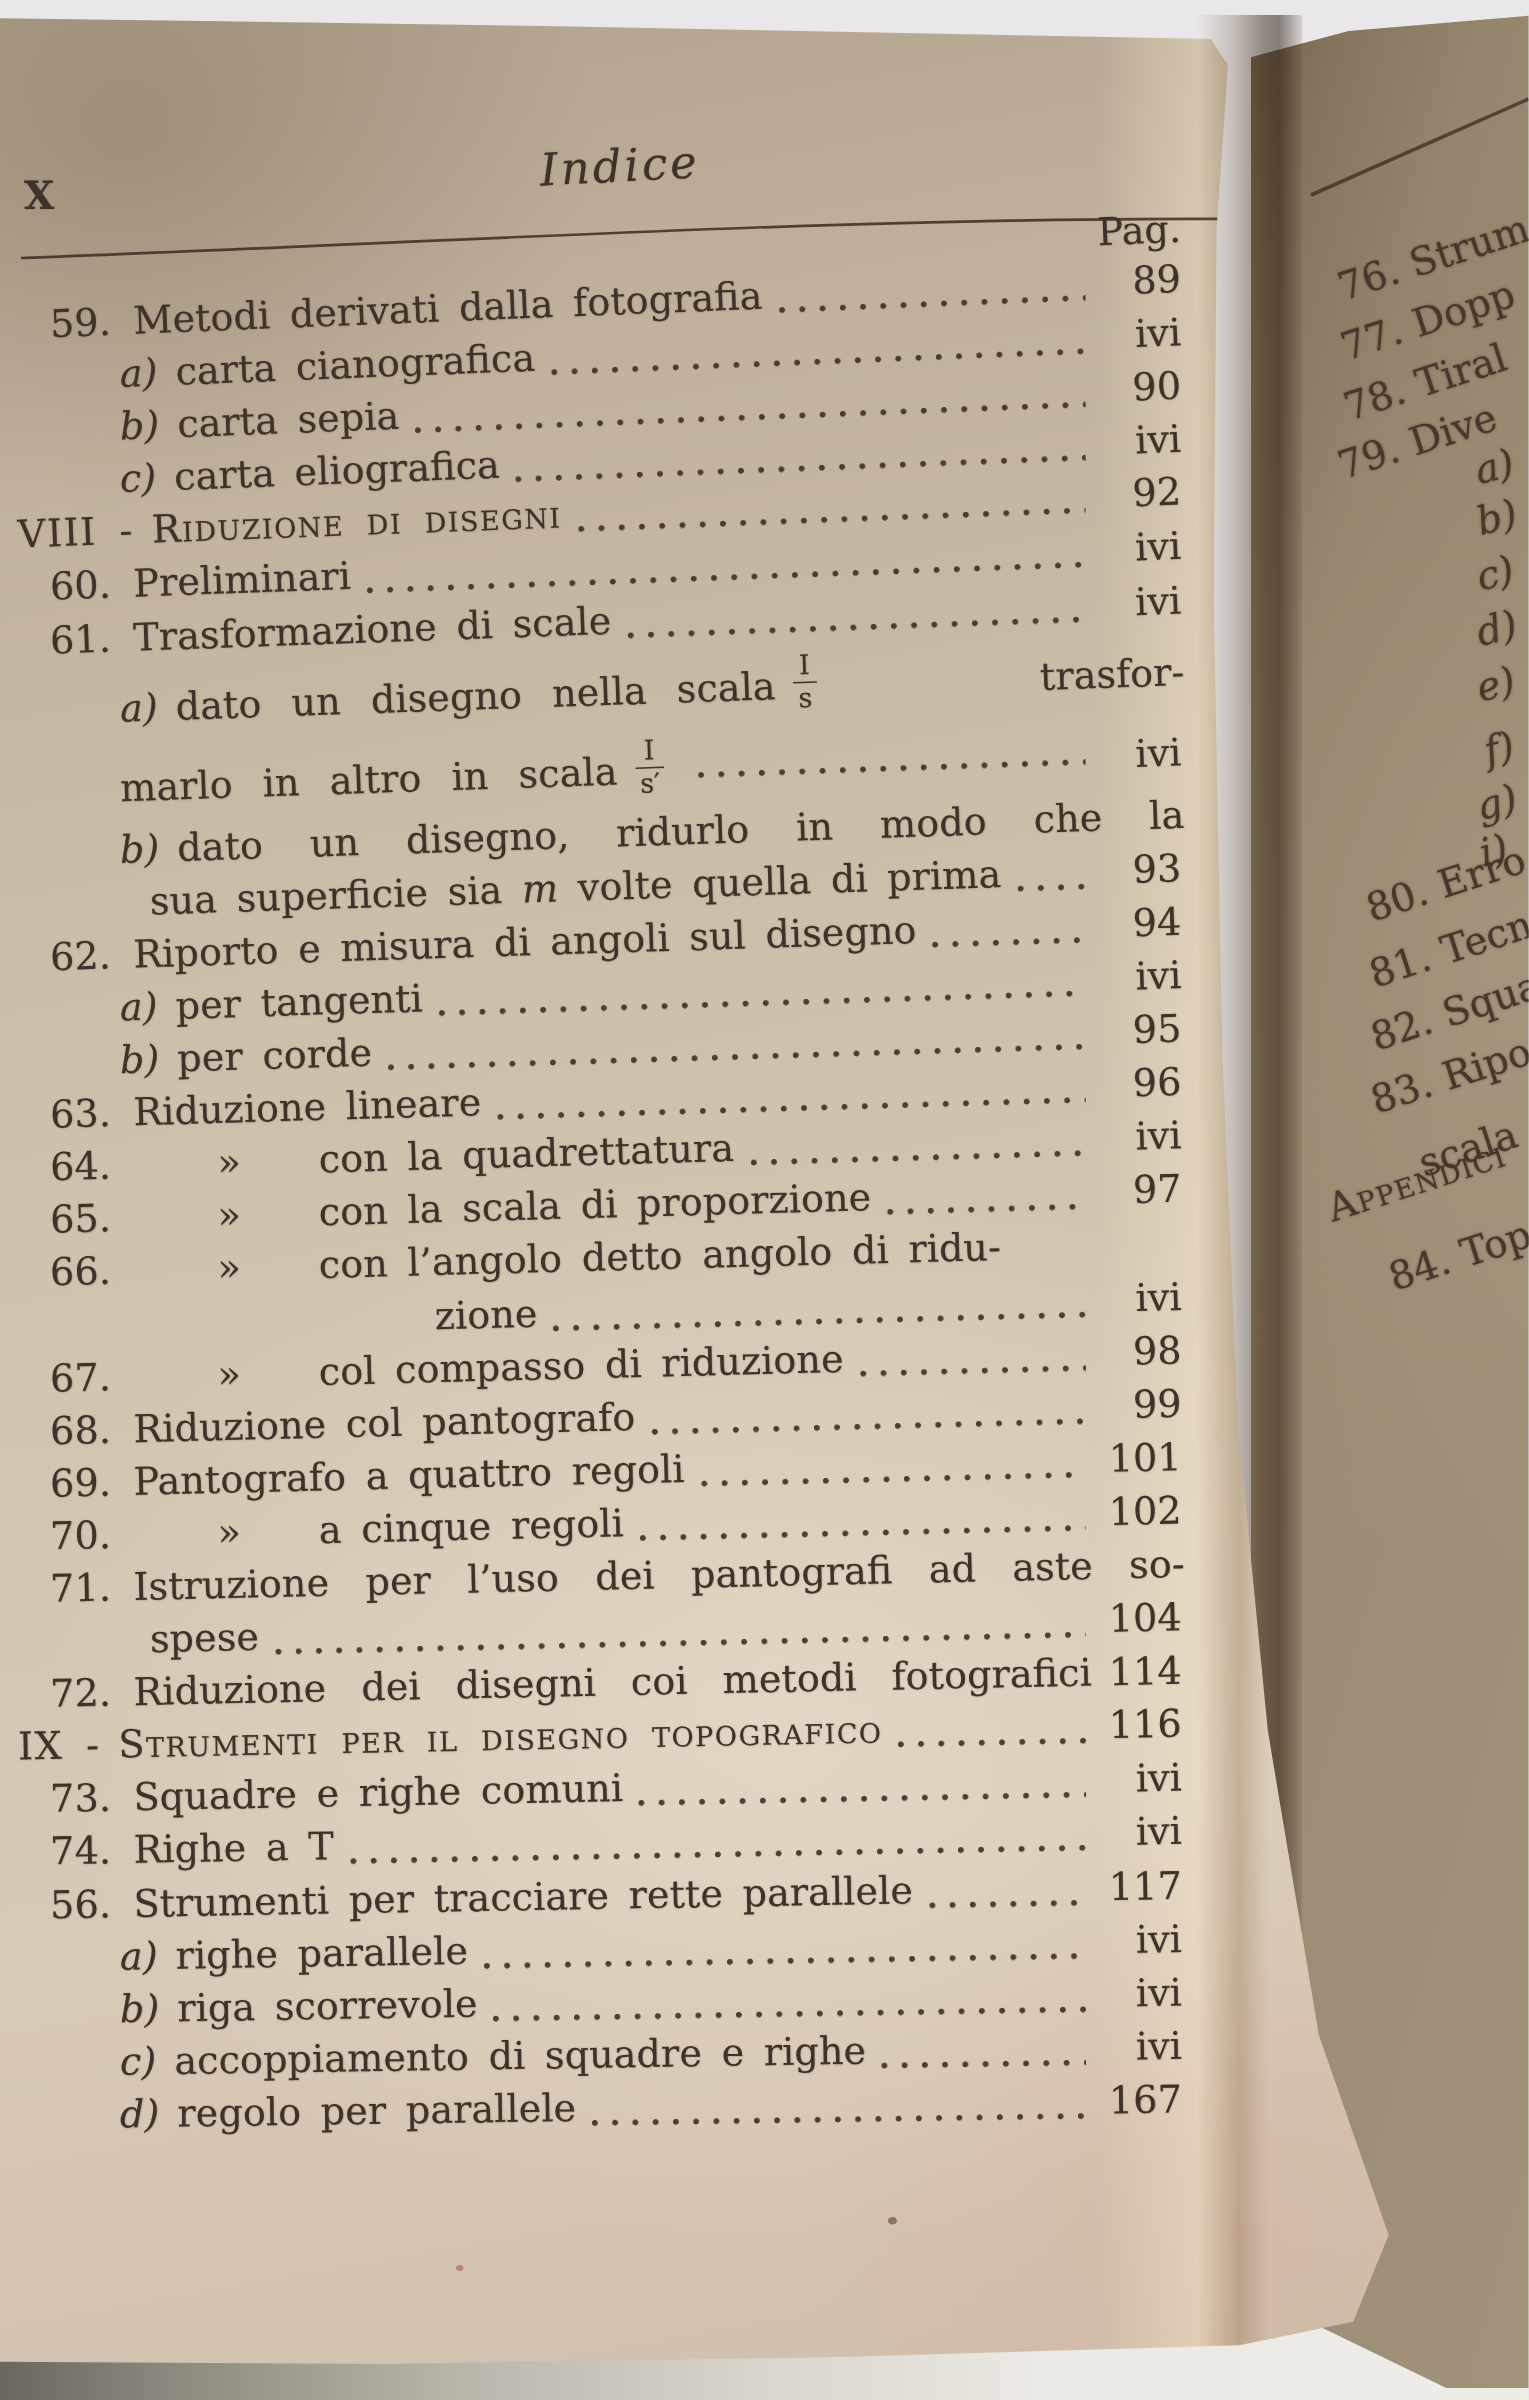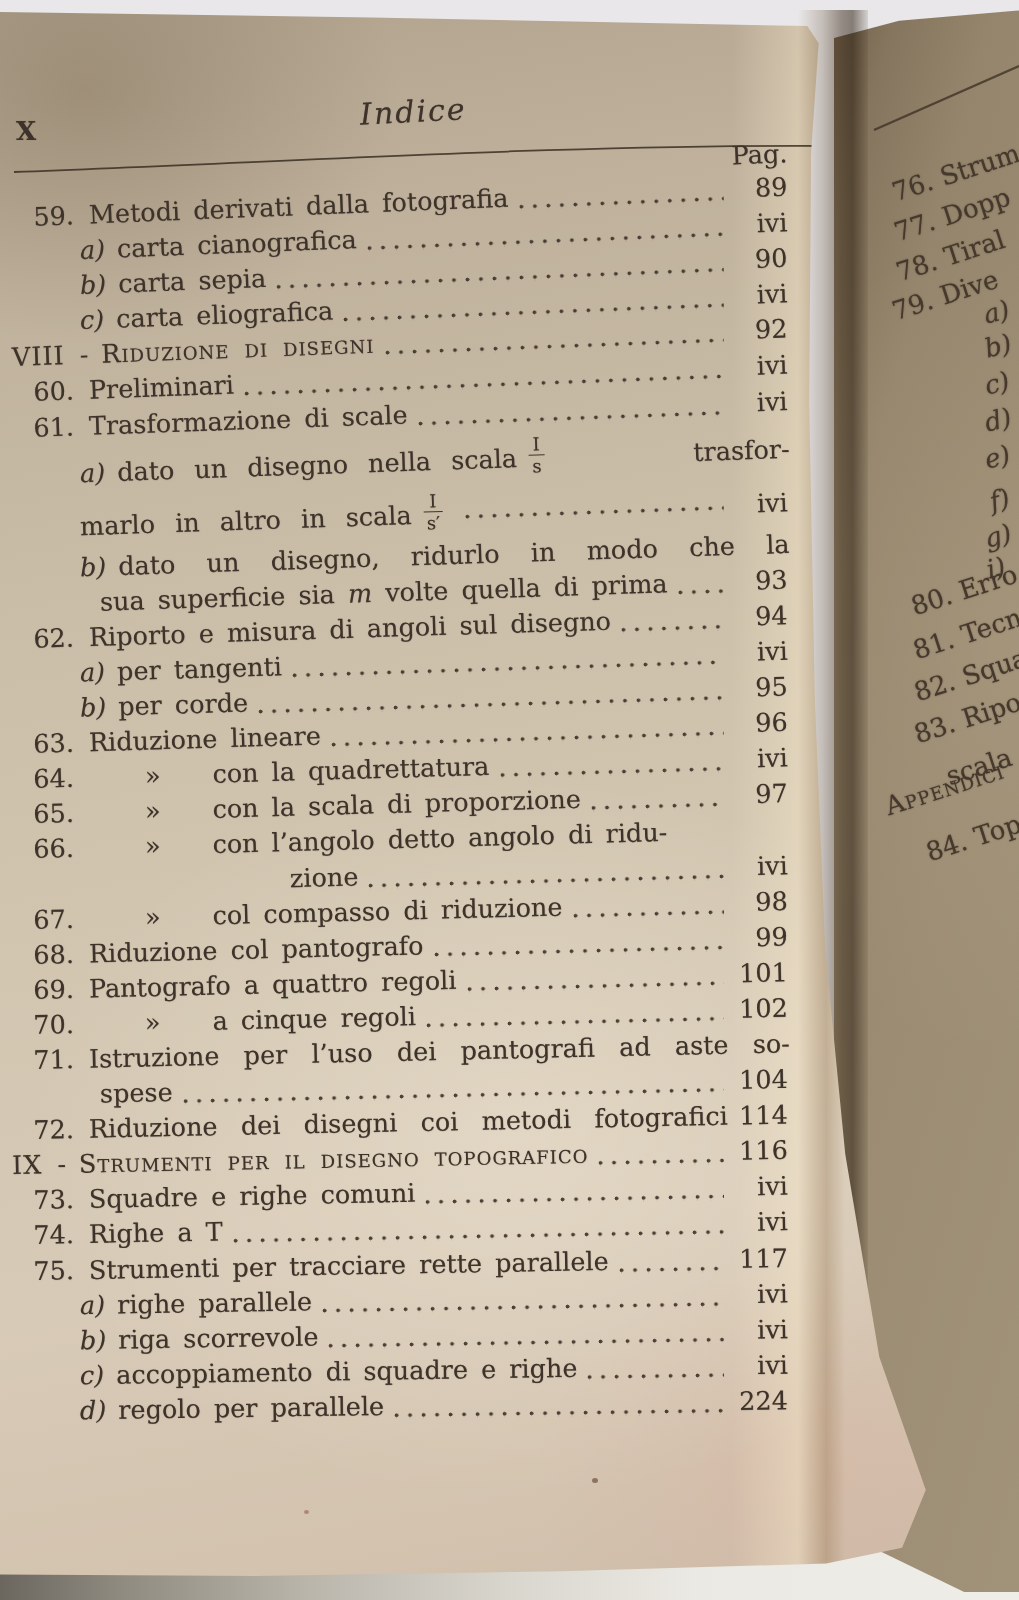--- a/index.html
+++ b/index.html
@@ -327,21 +327,21 @@
           <span class="dots"></span>
           <span class="col-page">ivi</span>
         </div>
         <div class="row row--item" style="transform: rotate(-1.04deg);">
           <span class="col-num">74.</span>
           <span class="txt">Righe a T</span>
           <span class="dots"></span>
           <span class="col-page">ivi</span>
         </div>
         <div class="row row--item" style="transform: rotate(-0.99deg);">
-          <span class="col-num">75.</span>
+          <span class="col-num">56.</span>
           <span class="txt">Strumenti per tracciare rette parallele</span>
           <span class="dots"></span>
           <span class="col-page">117</span>
         </div>
         <div class="row row--sub" style="transform: rotate(-0.95deg);">
           <span class="letter">a)</span>
           <span class="txt">righe parallele</span>
           <span class="dots"></span>
           <span class="col-page">ivi</span>
         </div>
@@ -354,20 +354,20 @@
         <div class="row row--sub" style="transform: rotate(-0.86deg);">
           <span class="letter">c)</span>
           <span class="txt">accoppiamento di squadre e righe</span>
           <span class="dots"></span>
           <span class="col-page">ivi</span>
         </div>
         <div class="row row--sub" style="transform: rotate(-0.81deg);">
           <span class="letter">d)</span>
           <span class="txt">regolo per parallele</span>
           <span class="dots"></span>
-          <span class="col-page">224</span>
+          <span class="col-page">167</span>
         </div>
       </div>
   </div>
 
   <div class="speck speck-1"></div>
   <div class="speck speck-2"></div>
 </div>
 
 </body></html>

